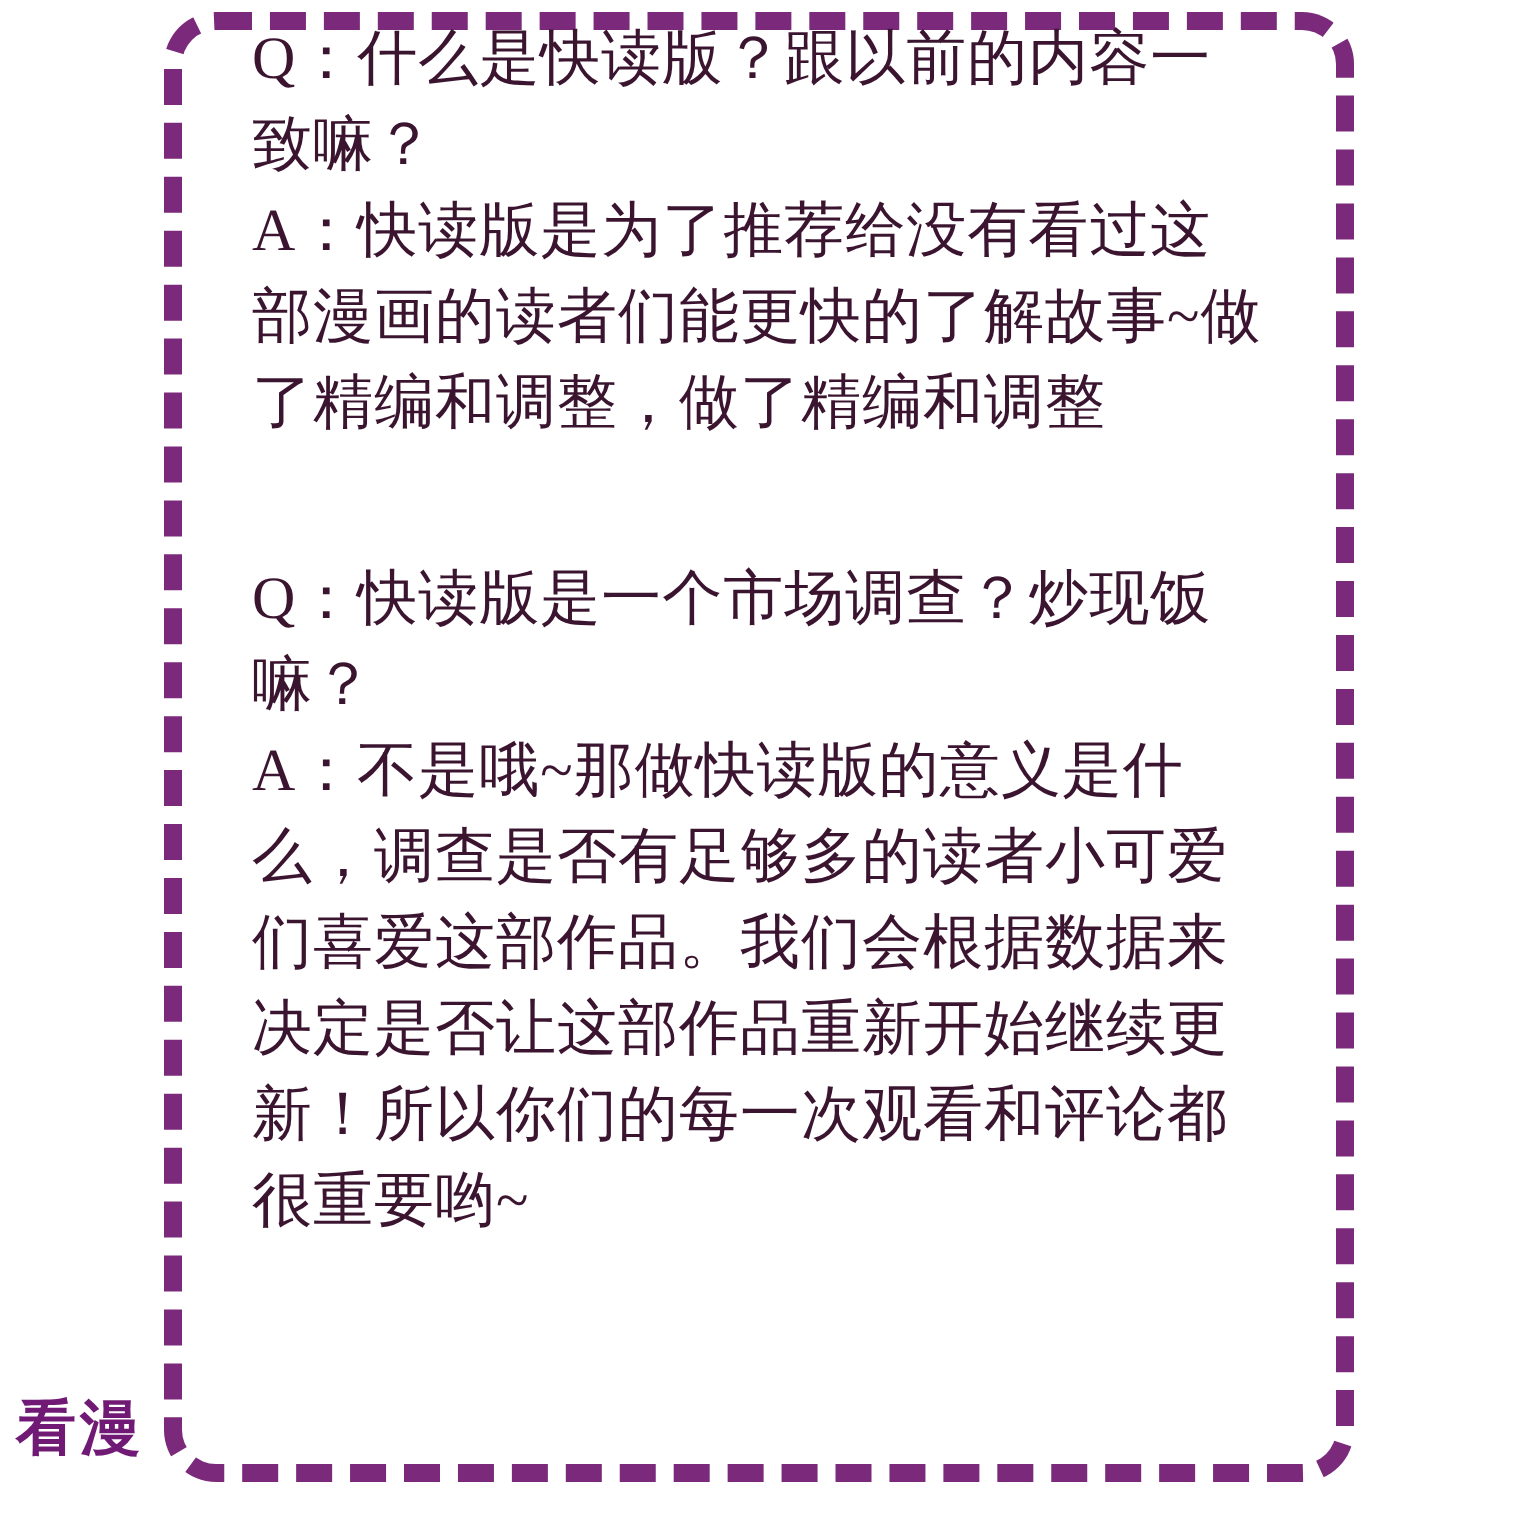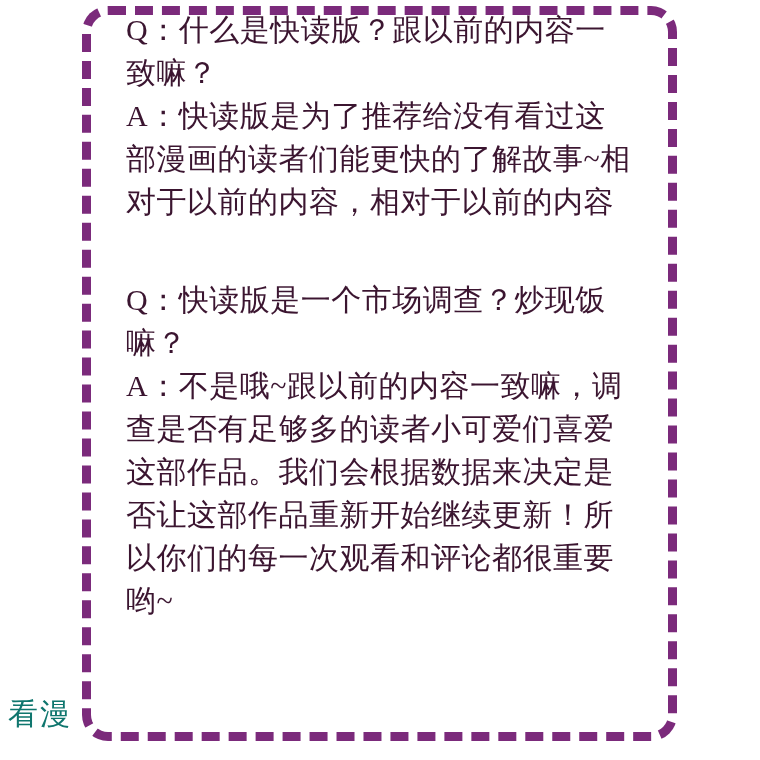--- a/index.html
+++ b/index.html
@@ -54,43 +54,43 @@
     word-break: break-word;
   }
   .block-2 {
     margin-top: 55px;
   }
   .watermark {
     position: absolute;
     left: 8px;
     bottom: 8px;
     font-size: 30px;
-    color: #0f766e;
+    color: #701a75;
     font-family: "Liberation Sans", sans-serif;
-    font-weight: 400;
+    font-weight: 700;
     letter-spacing: 2px;
     user-select: none;
   }
 </style>
 </head>
 <body>
 
 <div class="page">
 
   <div class="dashed-frame"></div>
 
   <div class="content">
 
     <div class="qa-block">
       <p class="qa-line">Q：什么是快读版？跟以前的内容一致嘛？</p>
-      <p class="qa-line">A：快读版是为了推荐给没有看过这部漫画的读者们能更快的了解故事~相对于以前的内容，相对于以前的内容</p>
+      <p class="qa-line">A：快读版是为了推荐给没有看过这部漫画的读者们能更快的了解故事~做了精编和调整，做了精编和调整</p>
     </div>
 
     <div class="qa-block block-2">
       <p class="qa-line">Q：快读版是一个市场调查？炒现饭嘛？</p>
-      <p class="qa-line">A：不是哦~跟以前的内容一致嘛，调查是否有足够多的读者小可爱们喜爱这部作品。我们会根据数据来决定是否让这部作品重新开始继续更新！所以你们的每一次观看和评论都很重要哟~</p>
+      <p class="qa-line">A：不是哦~那做快读版的意义是什么，调查是否有足够多的读者小可爱们喜爱这部作品。我们会根据数据来决定是否让这部作品重新开始继续更新！所以你们的每一次观看和评论都很重要哟~</p>
     </div>
 
   </div>
 
   <div class="watermark">看漫</div>
 
 </div>
 
 </body></html>

